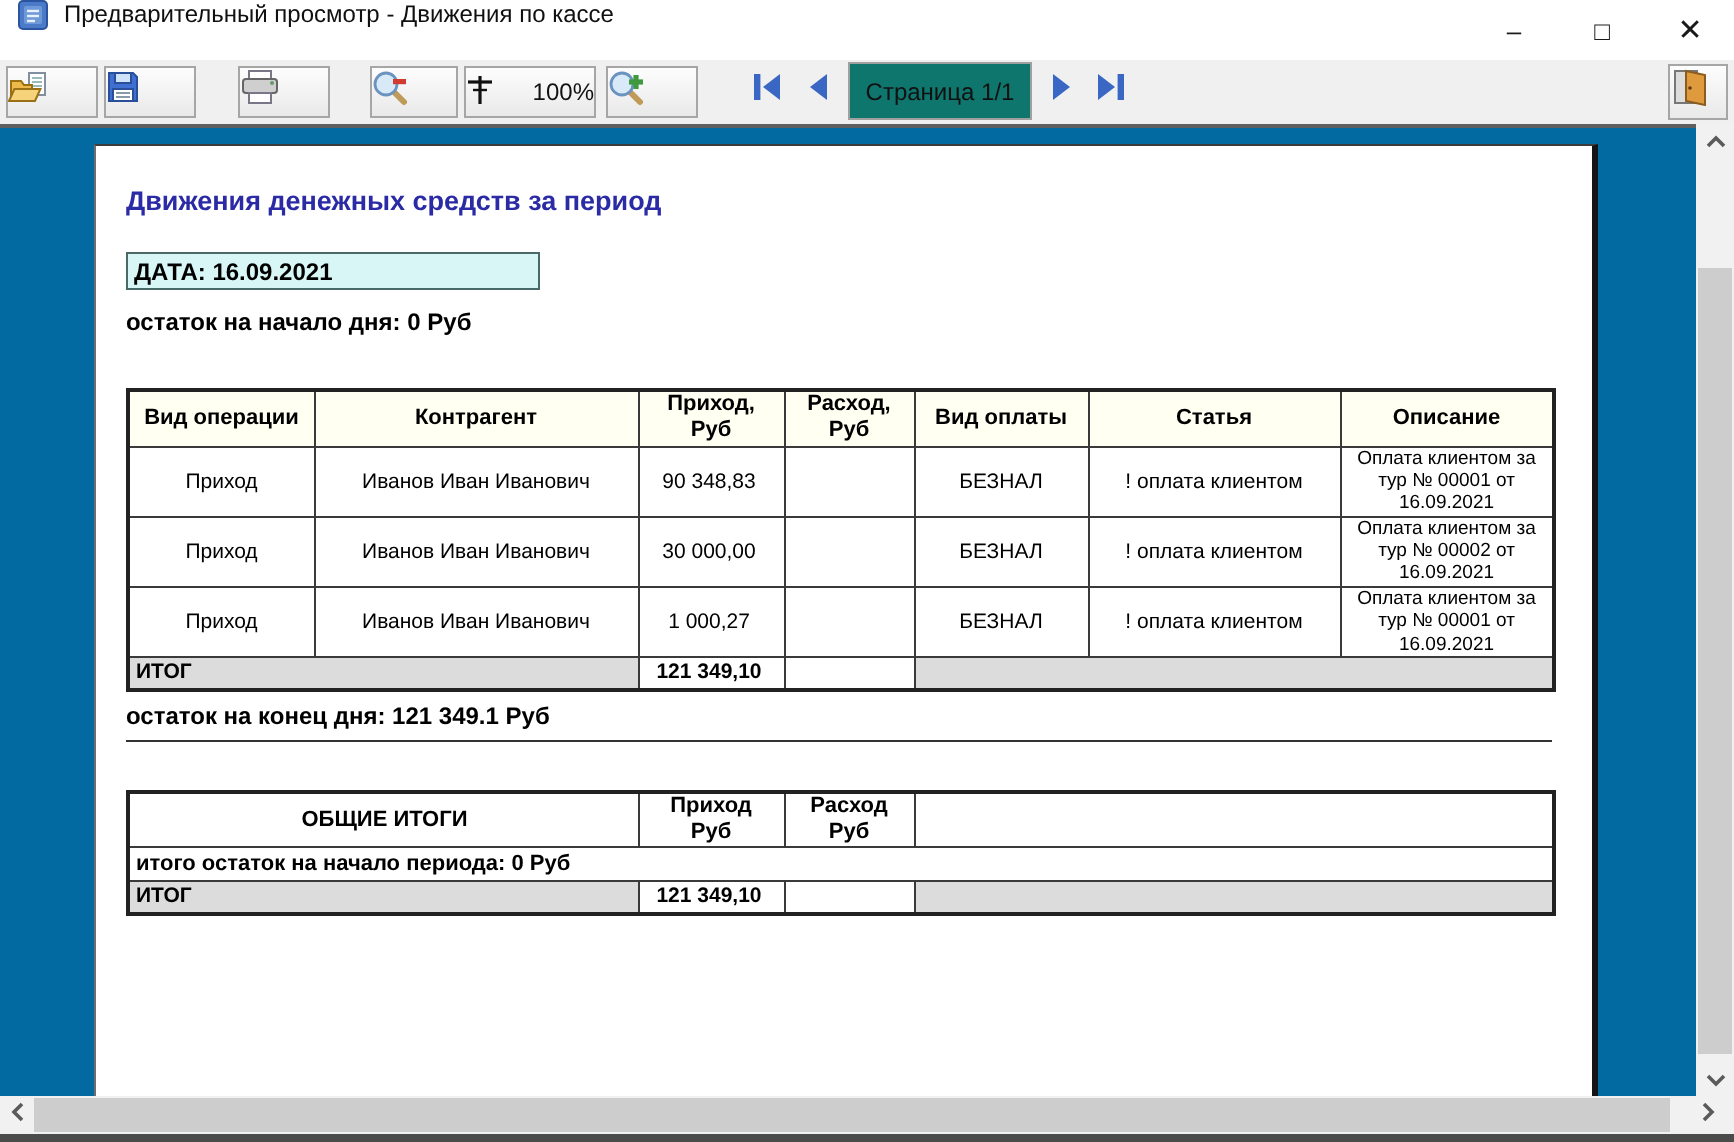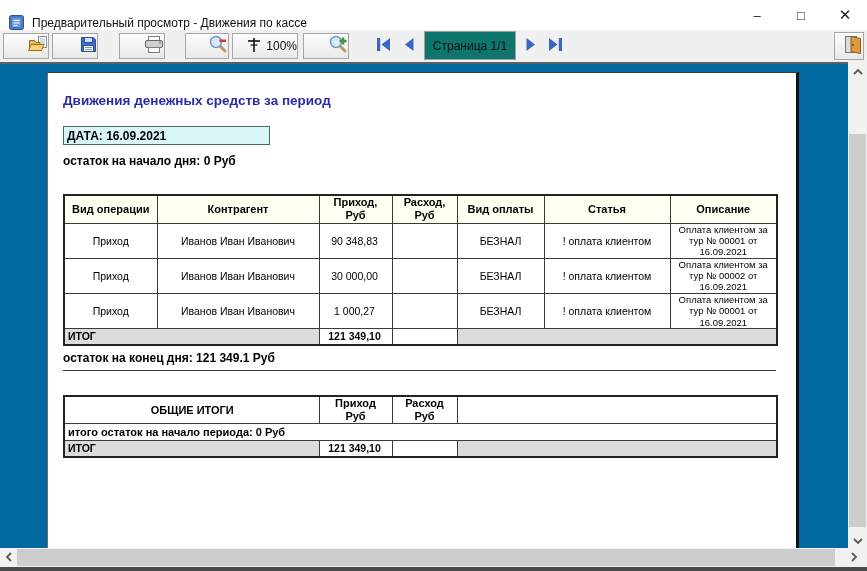--- a/index.html
+++ b/index.html
@@ -1,30 +1,30 @@
 <!DOCTYPE html>
 <html><head>
 <meta charset="utf-8">
 <style>
   * { margin:0; padding:0; box-sizing:border-box; }
   html,body { width:867px; height:571px; background:#fff; }
   body { font-family:"Liberation Sans", sans-serif; }
   .window { position:relative; width:867px; height:571px; overflow:hidden; background:#fff; border-bottom:4px solid #4b4b4b; }
 
   
-  .titlebar { height:30px; display:flex; align-items:flex-end; background:#fff; }
+  .titlebar { height:30px; display:flex; align-items:flex-start; background:#fff; }
   .app-icon { margin-left:9px; width:15px; height:15px; flex:0 0 auto; }
   .title-text { margin-left:8px; font-size:12px; color:#101010; }
   .win-controls { margin-left:auto; display:flex; height:100%; }
   .win-btn { width:44px; height:100%; display:flex; align-items:center; justify-content:center; font-size:13px; color:#1a1a1a; }
   .win-btn.close { font-size:15px; }
 
   
   .toolbar { position:relative; height:32px; background:#f0f0f0; }
-  .tbtn { position:absolute; top:3px; height:26px; border:1px solid #a6a6a6; background:linear-gradient(#fdfdfd,#e9e9e9); display:flex; align-items:center; justify-content:flex-end; }
+  .tbtn { position:absolute; top:3px; height:26px; border:1px solid #a6a6a6; background:linear-gradient(#fdfdfd,#e9e9e9); display:flex; align-items:center; justify-content:space-between; }
   .zoombox { gap:5px; font-size:12px; color:#111; }
   .navbtn { position:absolute; top:5px; width:22px; height:22px; display:flex; align-items:center; justify-content:center; }
   .pagebox { position:absolute; left:424px; top:1px; width:92px; height:29px; border:1px solid #a0a0a0; background:#0f766e; display:flex; align-items:center; justify-content:center; font-size:12px; color:#111; }
 
   
   .content { position:absolute; top:62px; left:0; width:848px; height:486px; background:#0369a1; border-top:2px solid #5f5f5f; overflow:hidden; }
   .page { position:absolute; left:47px; top:8px; width:752px; height:476px; background:#fff; border-top:1px solid #3c3c3c; border-left:1px solid #6e6e6e; border-right:3px solid #141414; }
   .report { padding:20px 0 0 15px; width:728px; color:#000; }
   .report-title { font-size:13.5px; line-height:16px; font-weight:bold; color:#2b2ba6; }
   .period { margin-top:11px; font-size:12px; line-height:14px; font-weight:bold; color:#9e2424; }

